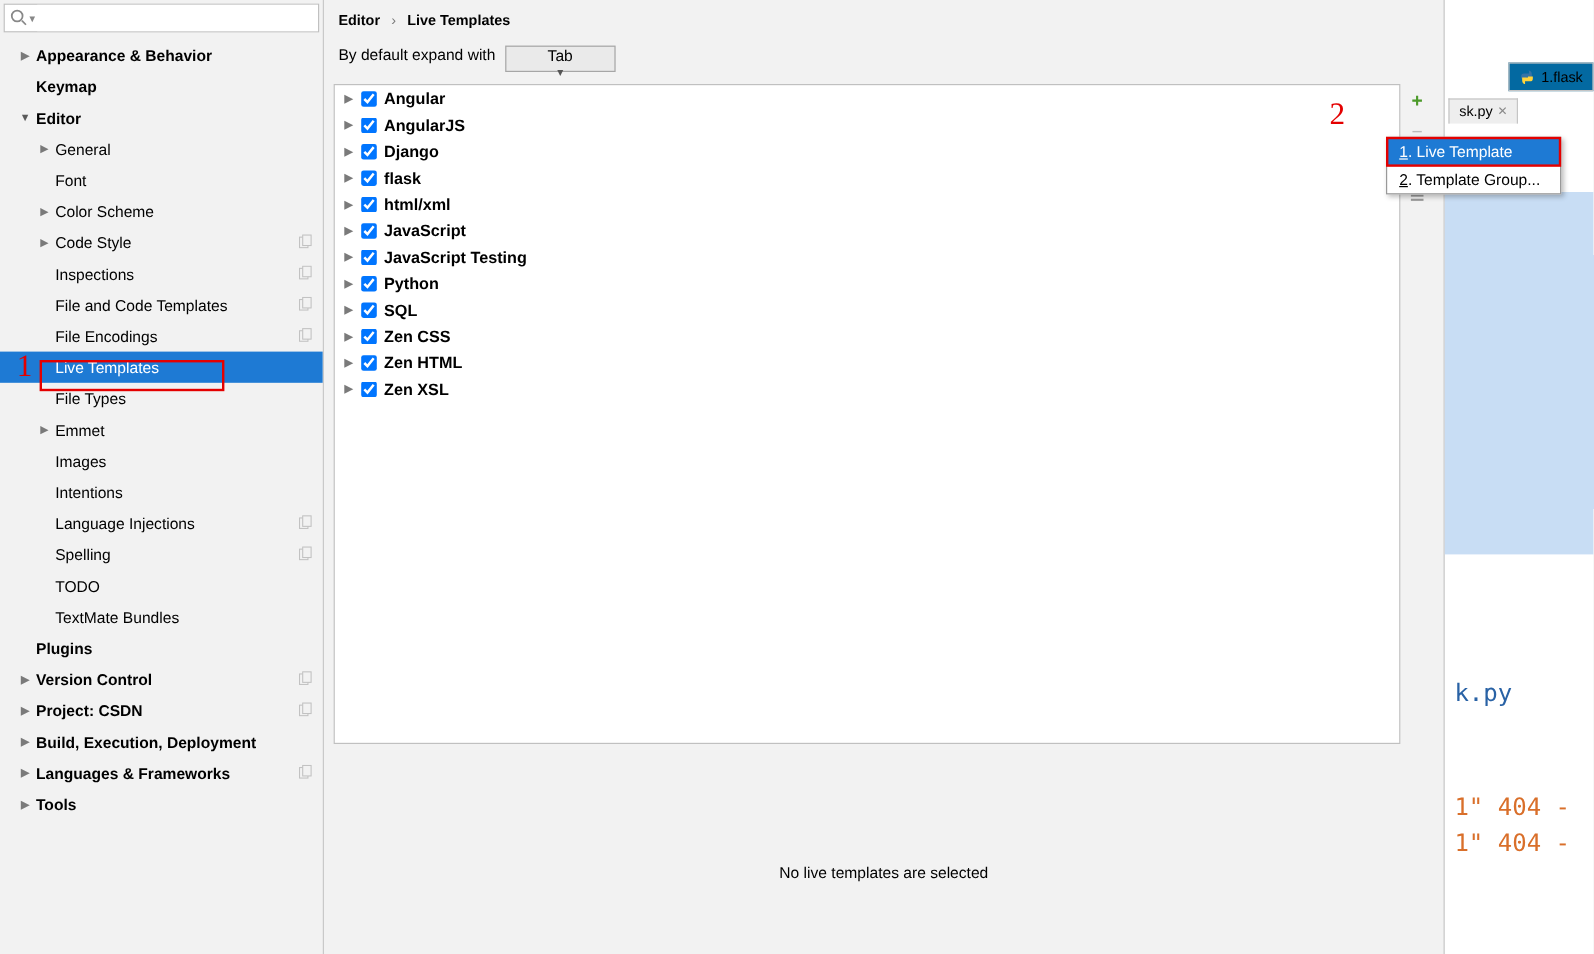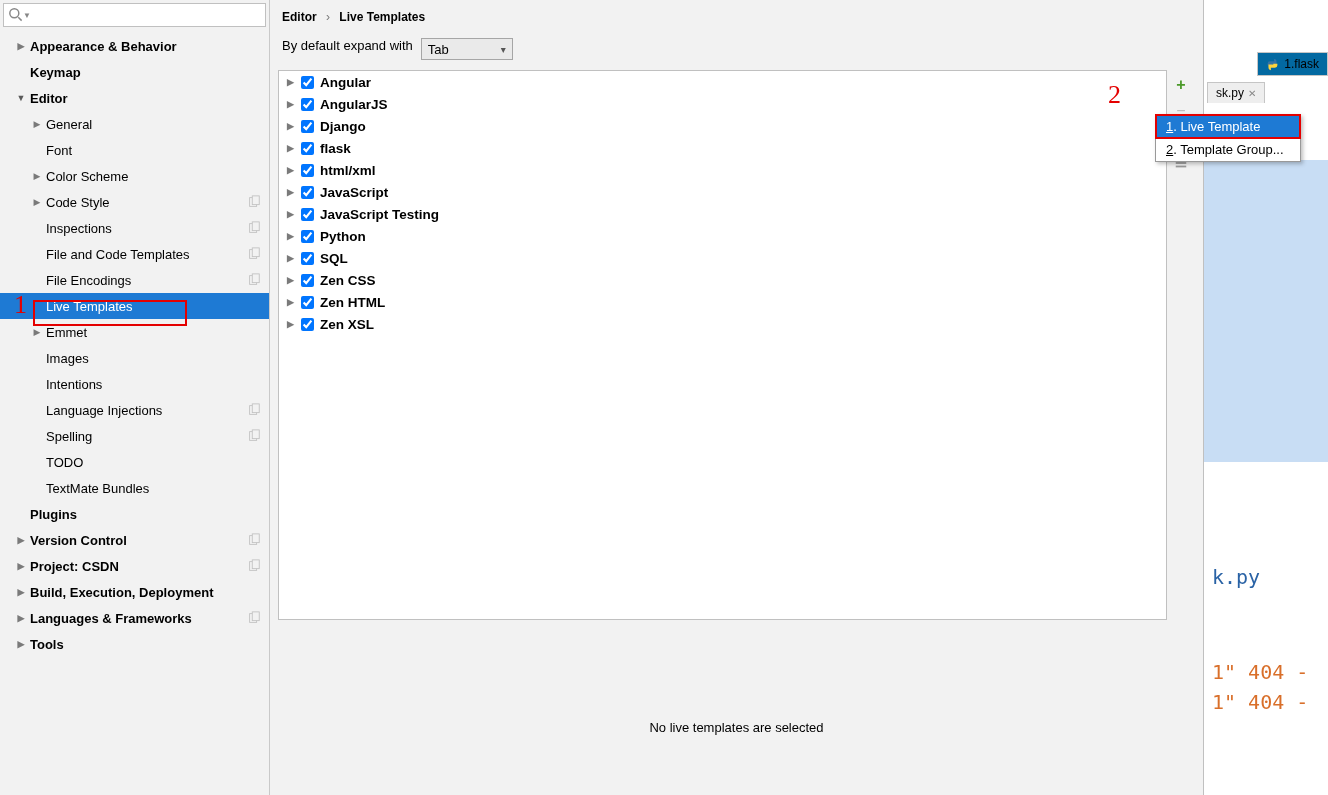--- a/index.html
+++ b/index.html
@@ -97,20 +97,21 @@
 .select-box {
   border: 1px solid #a6a6a6;
   background: #eaeaea;
   height: 22px;
   width: 92px;
   display: flex;
   align-items: center;
   padding: 0 6px;
   justify-content: space-between;
   font-size: 13px;
+  flex-direction: column;
 }
 .select-box .chev { font-size: 10px; color: #555; }
 .templates-area {
   display: flex;
   margin: 0 8px 0 8px;
 }
 .templates-list {
   flex: 1;
   background: #fff;
   border: 1px solid #c0c0c0;
@@ -331,20 +332,24 @@
           <svg class="copy-icon" viewBox="0 0 16 16">
             <rect x="3" y="3" width="8" height="10" fill="none" stroke="#9a9a9a" stroke-width="1"></rect>
             <rect x="6" y="1" width="8" height="10" fill="#f2f2f2" stroke="#9a9a9a" stroke-width="1"></rect>
           </svg>
         </div>
         <div class="tree-item indent-1 selected">
           <span class="arrow "></span>
           <span class="label">Live Templates</span>
         </div>
         <div class="tree-item indent-1">
+          <span class="arrow "></span>
+          <span class="label">File Types</span>
+        </div>
+        <div class="tree-item indent-1">
           <span class="arrow ">▶</span>
           <span class="label">Emmet</span>
         </div>
         <div class="tree-item indent-1">
           <span class="arrow "></span>
           <span class="label">Images</span>
         </div>
         <div class="tree-item indent-1">
           <span class="arrow "></span>
           <span class="label">Intentions</span>

